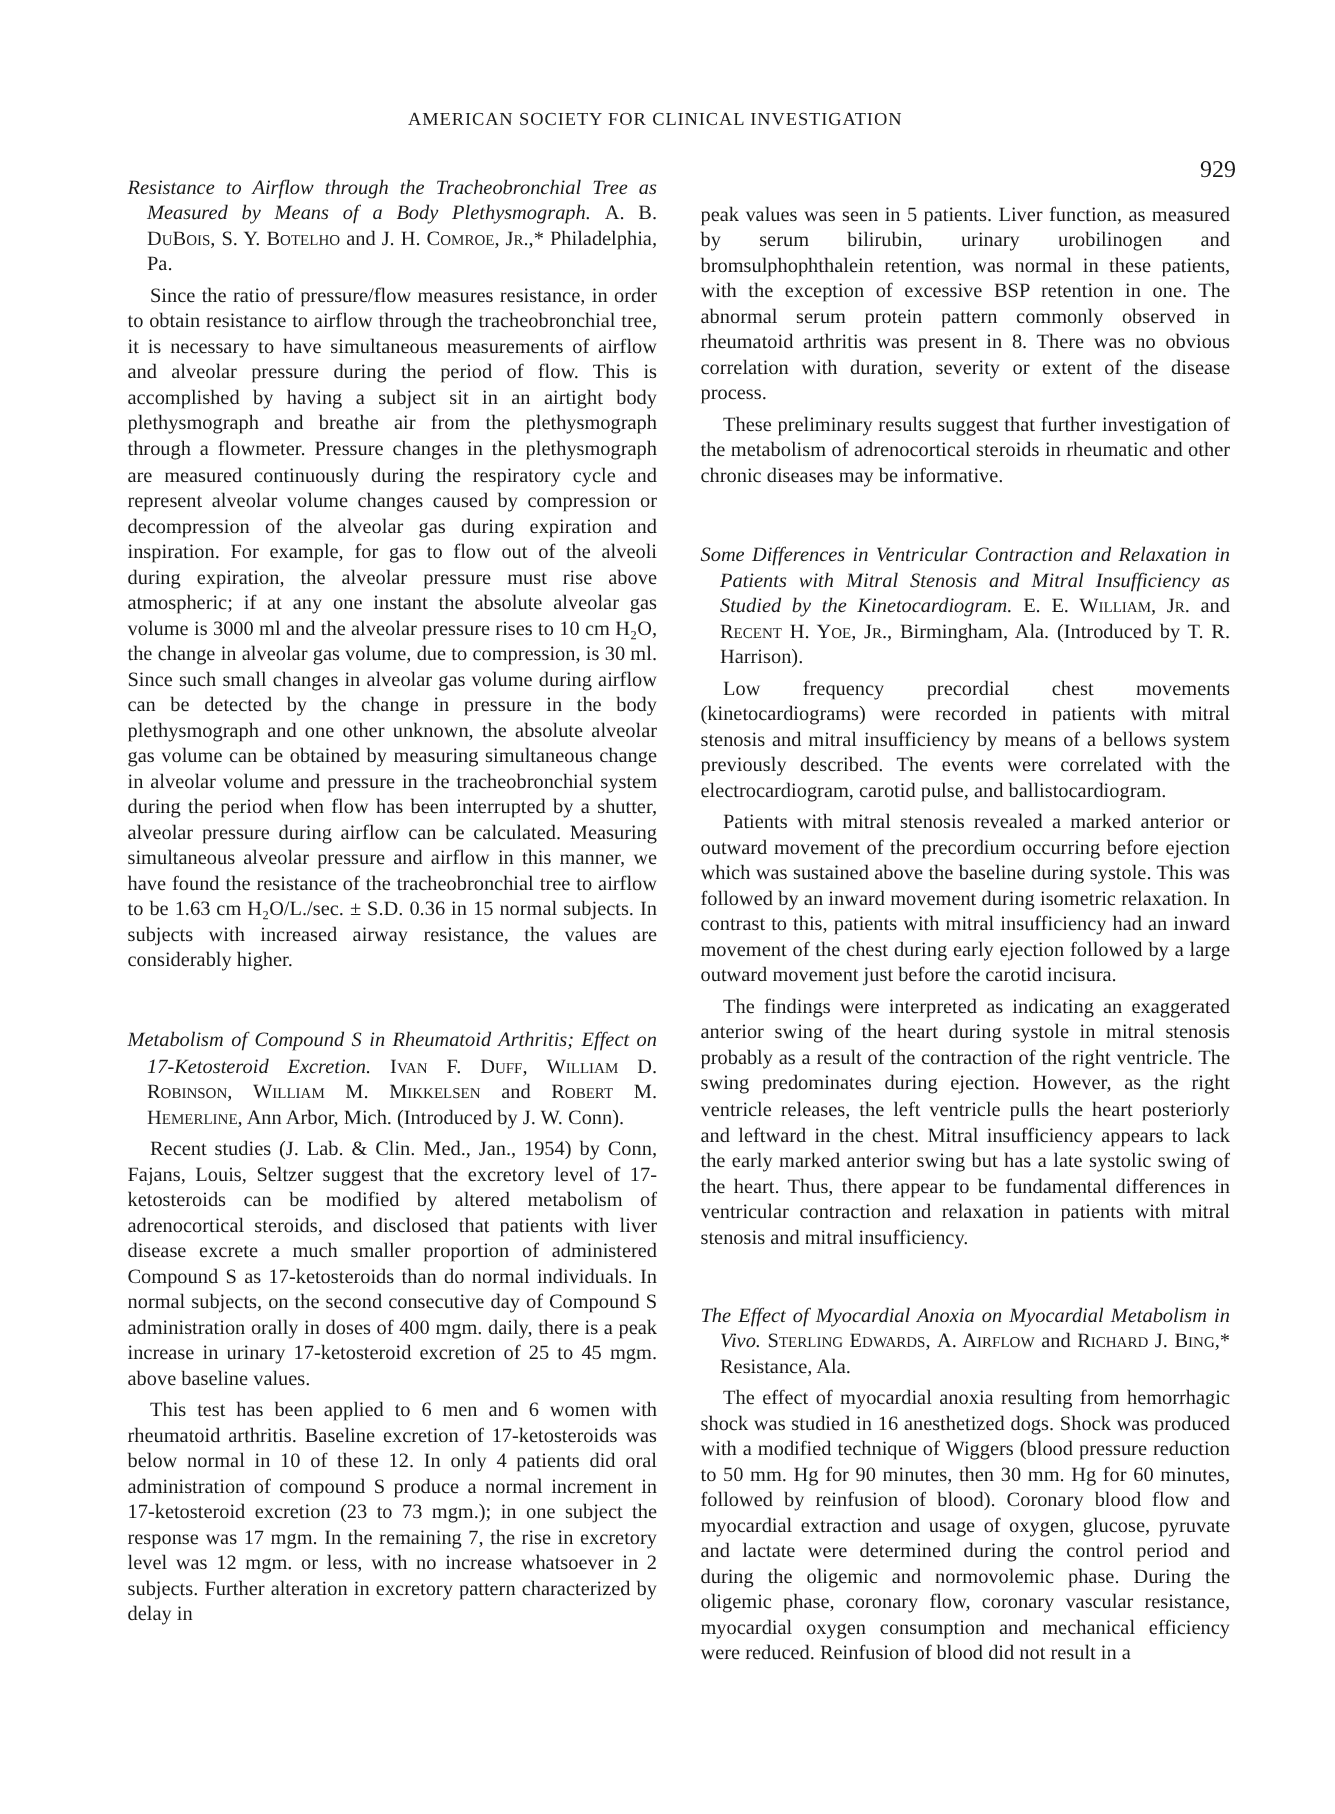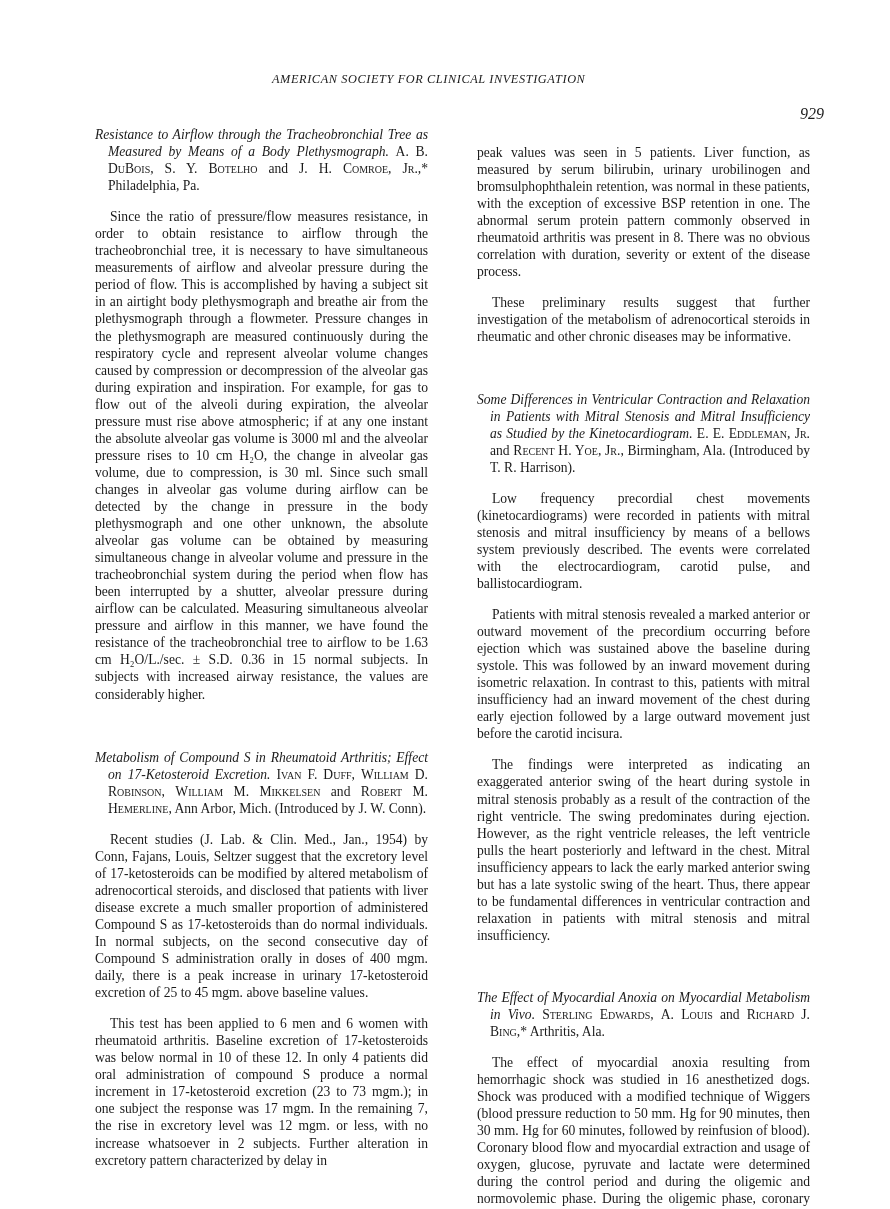--- a/index.html
+++ b/index.html
@@ -1,24 +1,24 @@
 <!DOCTYPE html>
 <html><head>
 <meta charset="utf-8">
 <style>
   html, body { margin: 0; padding: 0; background: #ffffff; }
   body { width: 890px; height: 1209px; position: relative; overflow: hidden;
          font-family: "Liberation Serif", "DejaVu Serif", serif; color: #1a1a1a; }
-  .header { position: absolute; top: 72px; left: 0; width: 890px; height: 20px; font-style: italic; }
+  .header { position: absolute; top: 72px; left: 0; width: 890px; height: 20px; }
   .running-head { position: absolute; left: 272px; top: 0; font-size: 12.3px; letter-spacing: 0.6px; }
   .page-number { position: absolute; left: 800px; top: -3px; font-size: 16px; margin-top: 36px; }
   .col { position: absolute; top: 112px; width: 361px; font-size: 13.6px; line-height: 17.05px; }
   .col-left { left: 81px; }
   .col-right { left: 463px; top: 130px; }
-  p { margin: 14px; text-align: justify; text-align-last: auto; }
+  p { margin: 4px; text-align: justify; text-align-last: auto; }
   .body-p { text-indent: 15px; margin-bottom: 1px; }
   .title-p { padding-left: 13px; text-indent: -13px; margin-bottom: 3px; }
   .title { font-style: italic; }
   .sc { font-variant: small-caps; }
   .article-gap { height: 31px; }
   .article-gap-r { height: 30px; }
 </style>
 </head>
 <body>
 
@@ -60,34 +60,34 @@
     <p class="body-p" style="text-indent:0">peak values was seen in 5 patients. Liver function, as measured by serum bilirubin, urinary urobilinogen and bromsulphophthalein retention, was normal in these patients, with the exception of excessive BSP retention in one. The abnormal serum protein pattern commonly observed in rheumatoid arthritis was present in 8. There was no obvious correlation with duration, severity or extent of the disease process.</p>
     <p class="body-p">These preliminary results suggest that further investigation of the metabolism of adrenocortical steroids in rheumatic and other chronic diseases may be informative.</p>
   </section>
 
   <div class="article-gap-r"></div>
 
   <section>
     <p class="title-p">
       <span class="title">Some Differences in Ventricular Contraction and Relaxation in Patients with Mitral Stenosis and Mitral Insufficiency as Studied by the Kinetocardiogram.</span>
       <span>
-        <span class="sc">E. E. Eddleman, Jr.</span><span> and </span><span class="sc">Recent H. Yoe, Jr.</span><span>, </span>
+        <span class="sc">E. E. William, Jr.</span><span> and </span><span class="sc">Recent H. Yoe, Jr.</span><span>, </span>
       </span>
       <span>Birmingham, Ala. (Introduced by T. R. Harrison).</span>
     </p>
     <p class="body-p">Low frequency precordial chest movements (kinetocardiograms) were recorded in patients with mitral stenosis and mitral insufficiency by means of a bellows system previously described. The events were correlated with the electrocardiogram, carotid pulse, and ballistocardiogram.</p>
     <p class="body-p">Patients with mitral stenosis revealed a marked anterior or outward movement of the precordium occurring before ejection which was sustained above the baseline during systole. This was followed by an inward movement during isometric relaxation. In contrast to this, patients with mitral insufficiency had an inward movement of the chest during early ejection followed by a large outward movement just before the carotid incisura.</p>
     <p class="body-p">The findings were interpreted as indicating an exaggerated anterior swing of the heart during systole in mitral stenosis probably as a result of the contraction of the right ventricle. The swing predominates during ejection. However, as the right ventricle releases, the left ventricle pulls the heart posteriorly and leftward in the chest. Mitral insufficiency appears to lack the early marked anterior swing but has a late systolic swing of the heart. Thus, there appear to be fundamental differences in ventricular contraction and relaxation in patients with mitral stenosis and mitral insufficiency.</p>
   </section>
 
   <div class="article-gap-r"></div>
 
   <section>
     <p class="title-p">
       <span class="title">The Effect of Myocardial Anoxia on Myocardial Metabolism in Vivo.</span>
       <span>
-        <span class="sc">Sterling Edwards</span><span>, </span><span class="sc">A. Louis</span><span> and </span><span class="sc">Richard J. Bing,*</span><span> </span>
+        <span class="sc">Sterling Edwards</span><span>, </span><span class="sc">A. Airflow</span><span> and </span><span class="sc">Richard J. Bing,*</span><span> </span>
       </span>
-      <span>Arthritis, Ala.</span>
+      <span>Resistance, Ala.</span>
     </p>
     <p class="body-p">The effect of myocardial anoxia resulting from hemorrhagic shock was studied in 16 anesthetized dogs. Shock was produced with a modified technique of Wiggers (blood pressure reduction to 50 mm. Hg for 90 minutes, then 30 mm. Hg for 60 minutes, followed by reinfusion of blood). Coronary blood flow and myocardial extraction and usage of oxygen, glucose, pyruvate and lactate were determined during the control period and during the oligemic and normovolemic phase. During the oligemic phase, coronary flow, coronary vascular resistance, myocardial oxygen consumption and mechanical efficiency were reduced. Reinfusion of blood did not result in a</p>
   </section>
 </div>
 
 </body></html>

